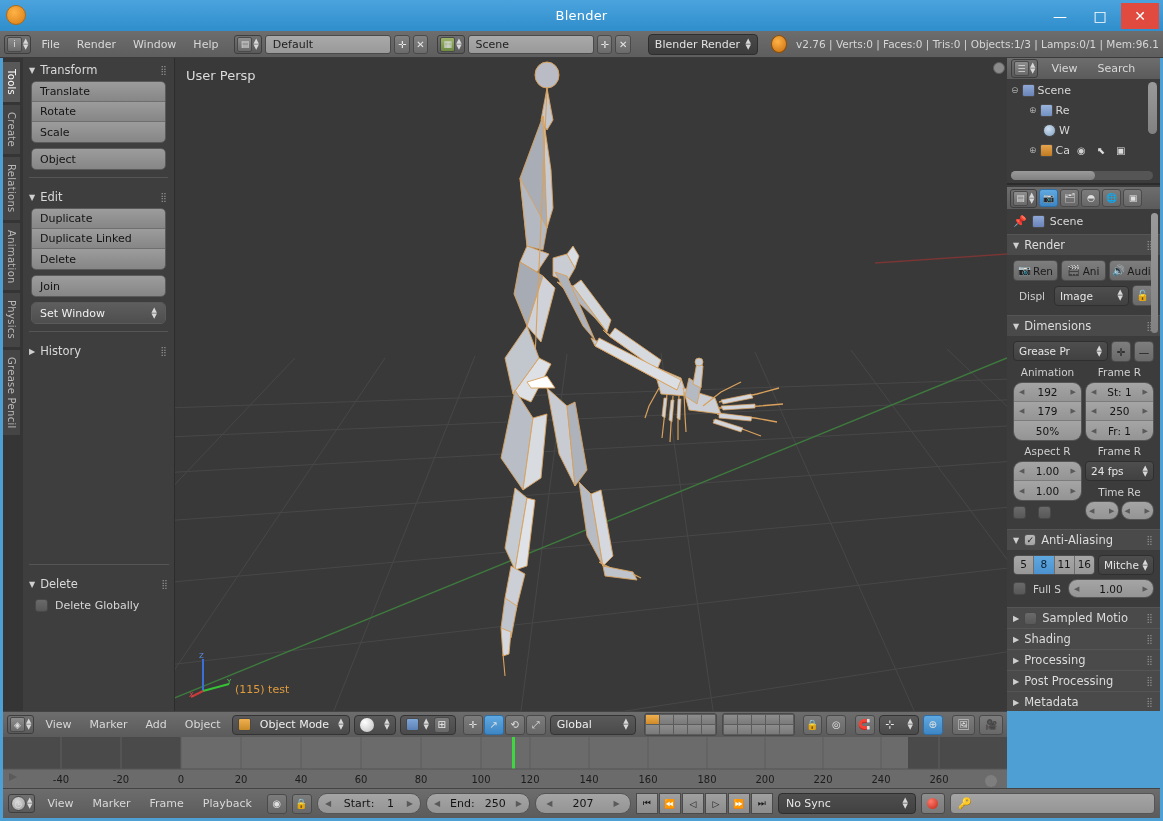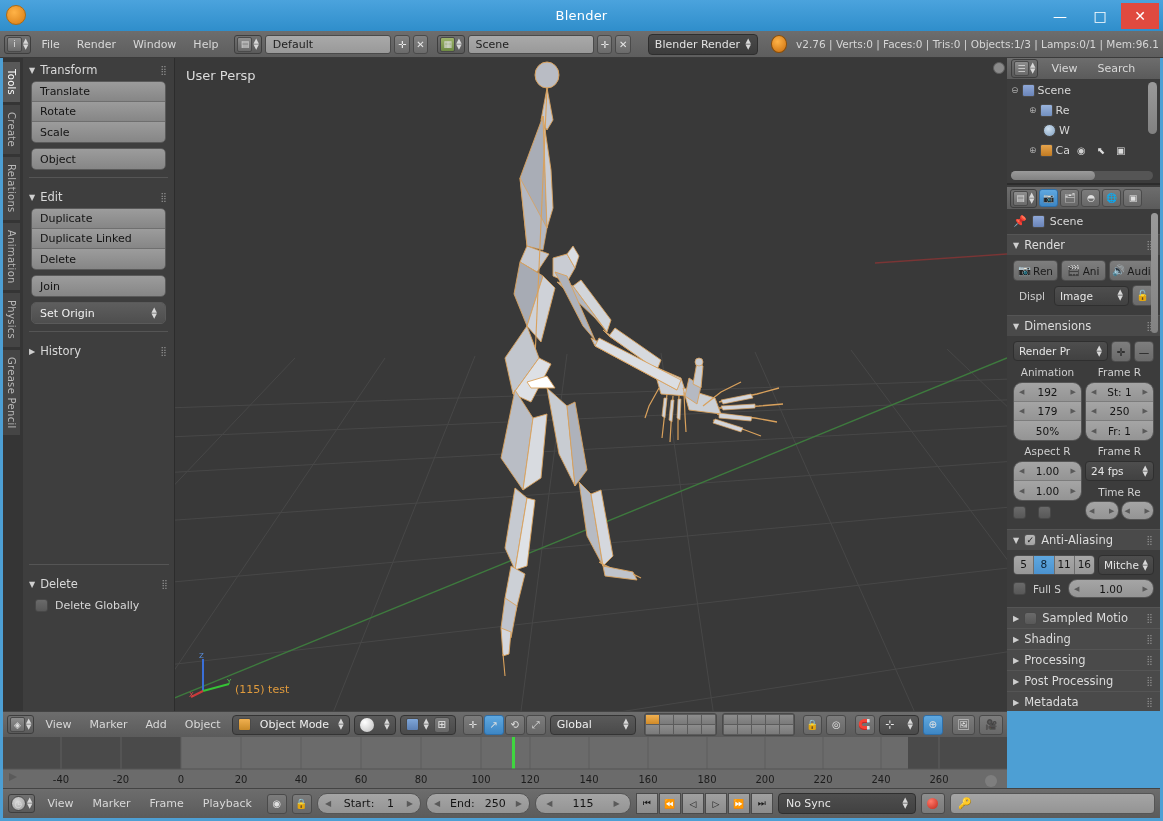--- a/index.html
+++ b/index.html
@@ -298,21 +298,21 @@
           <div class="grp">
             <div class="tbtn">Duplicate</div>
             <div class="tbtn">Duplicate Linked</div>
             <div class="tbtn">Delete</div>
           </div>
           <div class="grp">
             <div class="tbtn">Join</div>
           </div>
           <div class="grp">
             <div class="tbtn dark">
-              <span>Set Origin</span>
+              <span>Set Window</span>
               <span class="spin">
                   <span>▲</span>
                   <span>▼</span>
                 </span>
             </div>
           </div>
         </div>
         <div class="sep"></div>
 
         <div class="panel-hdr">
@@ -572,21 +572,21 @@
         </div>
 
         <div class="pr-hdr">
           <span class="tri">▼</span>
           <span>Dimensions</span>
           <span class="grip">⣿</span>
         </div>
         <div class="pr-body">
           <div class="row">
             <div class="dropdown" style="flex:1">
-              <span>Render Pr</span>
+              <span>Grease Pr</span>
               <span class="spin">
                   <span>▲</span>
                   <span>▼</span>
                 </span>
             </div>
             <div class="pbtn" style="flex:0 0 20px">✛</div>
             <div class="pbtn" style="flex:0 0 20px">—</div>
           </div>
 
           <div class="row">
@@ -904,21 +904,21 @@
       <span class="ar" style="font-size:8px;color:#5a5a5a">▶</span>
     </div>
     <div class="range">
       <span class="ar" style="font-size:8px;color:#5a5a5a">◀</span>
       <span>End:</span>
       <span>250</span>
       <span class="ar" style="font-size:8px;color:#5a5a5a">▶</span>
     </div>
     <div class="range" style="min-width:96px;justify-content:center;gap:20px">
       <span class="ar" style="font-size:8px;color:#5a5a5a">◀</span>
-      <span>115</span>
+      <span>207</span>
       <span class="ar" style="font-size:8px;color:#5a5a5a">▶</span>
     </div>
 
     <div class="transport">
       <div class="tbtn2">⏮</div>
       <div class="tbtn2">⏪</div>
       <div class="tbtn2">◁</div>
       <div class="tbtn2">▷</div>
       <div class="tbtn2">⏩</div>
       <div class="tbtn2">⏭</div>

